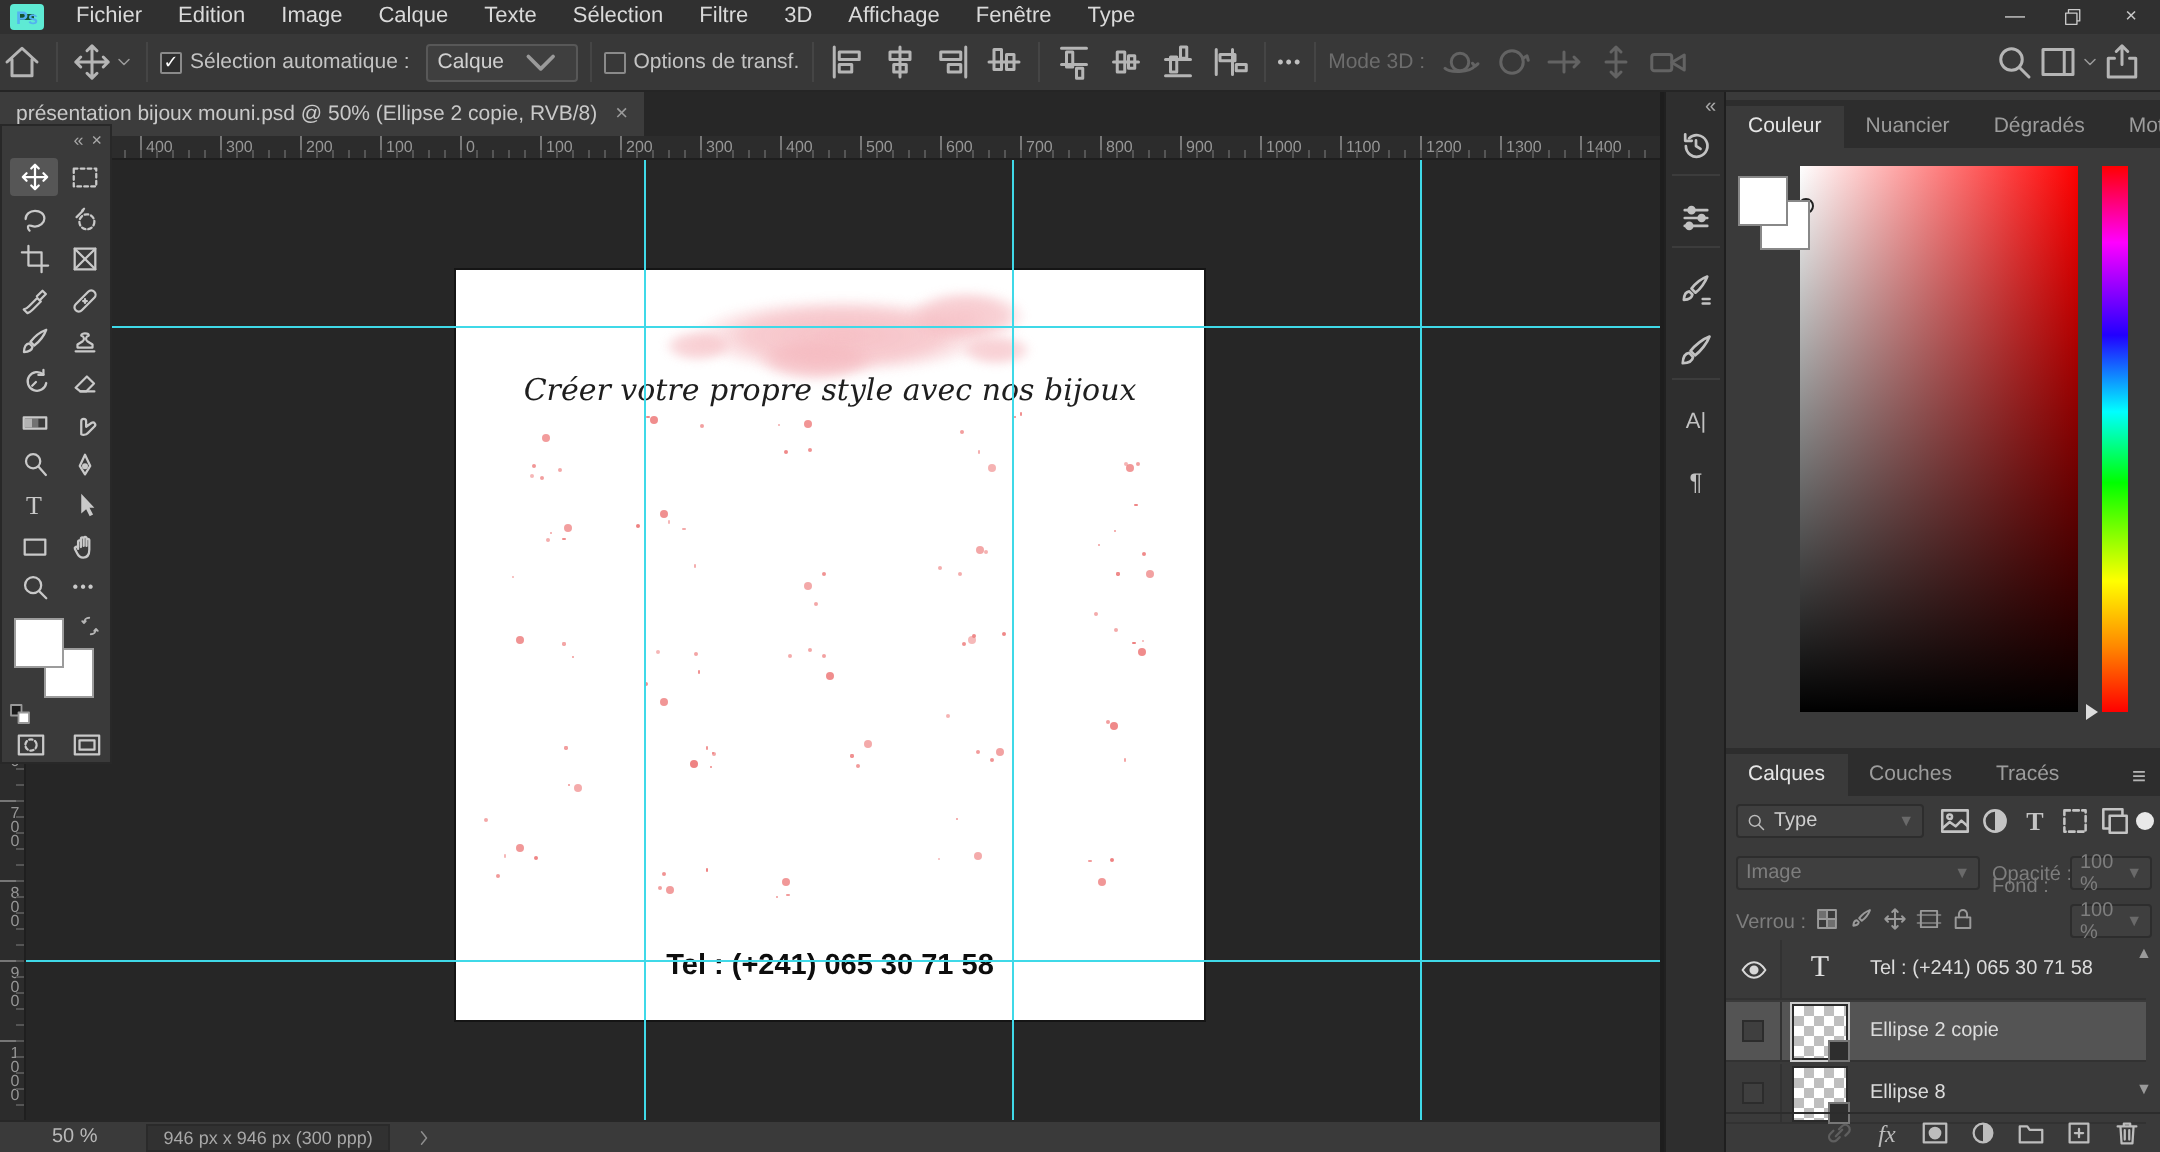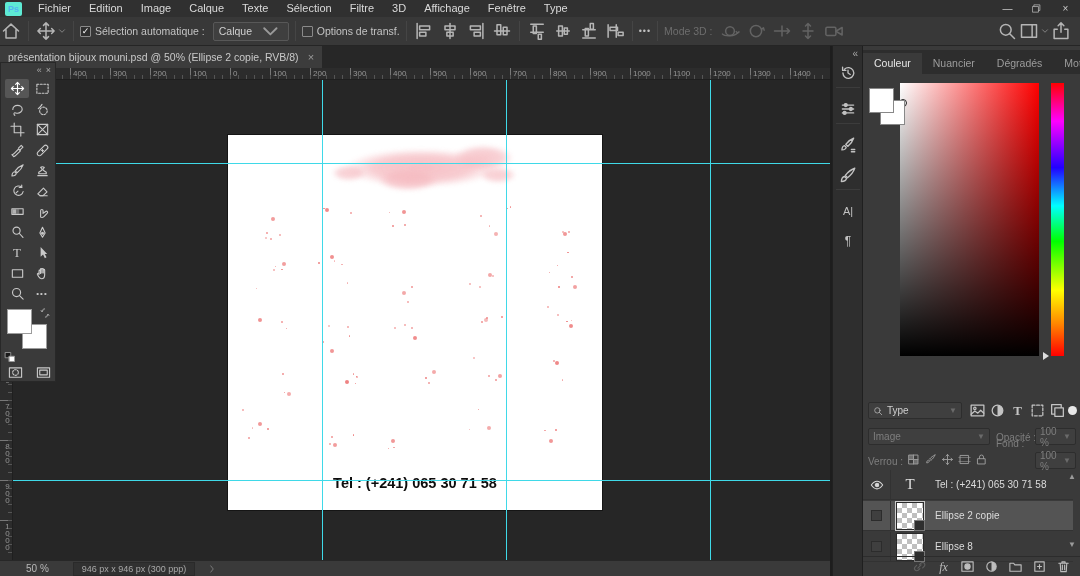--- a/index.html
+++ b/index.html
@@ -3,21 +3,21 @@
 <meta charset="utf-8">
 <style>
   *{box-sizing:border-box;margin:0;padding:0;user-select:none}
   html,body{width:1080px;height:576px;overflow:hidden}
   body{position:relative;background:#1d1d1d;font-family:"Liberation Sans",sans-serif;color:#d6d6d6;font-size:11px}
   .abs{position:absolute}
   .icon{display:inline-flex;align-items:center;justify-content:center;line-height:1}
   .icon svg{display:block}
   
   #menubar{position:absolute;left:0;top:0;width:1080px;height:17px;background:#303030;display:flex;align-items:center;z-index:90}
-  #ps-logo{width:17px;height:13px;margin:0 7px 0 5px;background:#14532d;color:#53b2f0;font-size:9px;font-weight:bold;display:flex;align-items:center;justify-content:center;border:7px solid #5eead4;border-radius:2px}
+  #ps-logo{width:17px;height:13px;margin:0 7px 0 5px;background:#14532d;color:#53b2f0;font-size:9px;font-weight:bold;display:flex;align-items:center;justify-content:center;border:5px solid #5eead4;border-radius:2px}
   .menu-item{padding:0 9px;font-size:11px;color:#dadada;height:17px;line-height:17px}
   #win-controls{margin-left:auto;display:flex;height:17px}
   .win-btn{width:29px;height:17px;display:flex;align-items:center;justify-content:center;color:#c9c9c9;font-size:10px}
   
   #optionsbar{position:absolute;left:0;top:17px;width:1080px;height:29px;background:#383838;border-bottom:1px solid #252525;display:flex;align-items:center;z-index:85;color:#c3c3c3}
   .ob-sep{width:1px;height:20px;background:#2b2b2b;border-right:1px solid #454545;margin:0 6px}
   .ob-item{display:flex;align-items:center;gap:4px;font-size:10.5px}
   .checkbox{width:11px;height:11px;border:1px solid #8a8a8a;background:#2e2e2e;display:flex;align-items:center;justify-content:center;font-size:9px;color:#fff;border-radius:1px}
   .dropdown{background:#3f3f3f;border:1px solid #585858;border-radius:2px;height:19px;display:flex;align-items:center;padding:0 5px;gap:6px;font-size:10.5px;color:#d0d0d0}
   .grayed{color:#6d6d6d}
@@ -323,20 +323,21 @@
     </div>
   <div id="canvas">
     <div id="artboard">
       <div id="flowers">
           <div class="blob" style="left: 118px; top: 14px; width: 150px; height: 38px; background: radial-gradient(rgb(245, 185, 191) 0%, rgba(245, 185, 191, 0.8) 45%, transparent 72%); opacity: 0.9;"></div>
           <div class="blob" style="left: 150px; top: 34px; width: 60px; height: 22px; background: radial-gradient(rgb(245, 185, 191) 0%, rgba(245, 185, 191, 0.8) 45%, transparent 72%); opacity: 0.8;"></div>
           <div class="blob" style="left: 225px; top: 10px; width: 60px; height: 26px; background: radial-gradient(rgb(245, 185, 191) 0%, rgba(245, 185, 191, 0.8) 45%, transparent 72%); opacity: 0.8;"></div>
           <div class="blob" style="left: 104px; top: 30px; width: 34px; height: 16px; background: radial-gradient(rgb(245, 185, 191) 0%, rgba(245, 185, 191, 0.8) 45%, transparent 72%); opacity: 0.7;"></div>
           <div class="blob" style="left: 252px; top: 32px; width: 36px; height: 16px; background: radial-gradient(rgb(245, 185, 191) 0%, rgba(245, 185, 191, 0.8) 45%, transparent 72%); opacity: 0.7;"></div>
         </div>
+      <div id="ab-subtitle" style="top:51px;font-size:15px">Créer votre propre style avec nos bijoux</div>
       <div id="dots">
           <div class="dot" style="height: 4px; width: 4px; left: 43.3997px; top: 82.1068px; background: rgb(238, 129, 129); opacity: 0.786967;"></div>
           <div class="dot" style="height: 2px; width: 2px; left: 41.87px; top: 102.827px; background: rgb(238, 129, 129); opacity: 0.762543;"></div>
           <div class="dot" style="height: 2px; width: 2px; left: 50.6187px; top: 99.2345px; background: rgb(238, 129, 129); opacity: 0.688151;"></div>
           <div class="dot" style="height: 2px; width: 2px; left: 37.6535px; top: 97.4608px; background: rgb(238, 129, 129); opacity: 0.824779;"></div>
           <div class="dot" style="height: 2px; width: 2px; left: 36.6353px; top: 101.983px; background: rgb(238, 129, 129); opacity: 0.573044;"></div>
           <div class="dot" style="height: 4px; width: 4px; left: 96.501px; top: 73.2645px; background: rgb(238, 129, 129); opacity: 0.902596;"></div>
           <div class="dot" style="height: 1.4px; width: 1.4px; left: 95.3226px; top: 72.884px; background: rgb(238, 129, 129); opacity: 0.92921;"></div>
           <div class="dot" style="height: 2px; width: 2px; left: 121.907px; top: 77.2777px; background: rgb(238, 129, 129); opacity: 0.752453;"></div>
           <div class="dot" style="height: 4px; width: 4px; left: 174.262px; top: 75.4859px; background: rgb(238, 129, 129); opacity: 0.840562;"></div>
@@ -700,20 +701,26 @@
     </div>
   <div id="color-content">
     <div class="cswatch" style="left:6px;top:42px;width:25px;height:25px;z-index:2"></div>
     <div class="cswatch" style="left:17px;top:54px;width:25px;height:25px;z-index:1"></div>
     <div id="sat-square"></div>
     <div id="sat-cursor" style="left:36px;top:53px"></div>
     <div id="hue-bar"></div>
     <div id="hue-slider"></div>
   </div>
 
+  <div class="panel-tabs" style="top:328px" id="layers-tabs">
+      <div class="panel-tab active">Calques</div>
+      <div class="panel-tab">Couches</div>
+      <div class="panel-tab">Tracés</div>
+      <div class="panel-menu">≡</div>
+    </div>
   <div id="layers-content">
     <div class="lp-box" style="left:5px;top:356px;width:94px">
       <span class="icon" style="width:10px;height:10px;color:#bbb">
           <svg viewBox="0 0 16 16" width="100%" height="100%" fill="none" stroke="currentColor" stroke-width="1.2" stroke-linecap="round" stroke-linejoin="round">
             <circle cx="7" cy="7" r="4.3"></circle>
             <path d="M10.2 10.2L14 14"></path>
           </svg>
         </span>
       <span style="color:#cfcfcf">Type</span>
       <span class="chev">▼</span>

